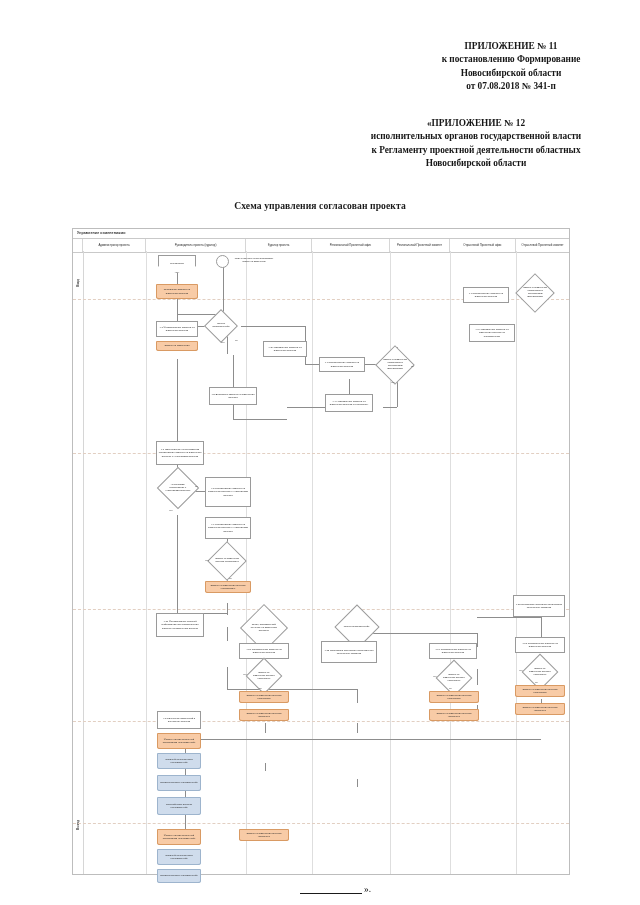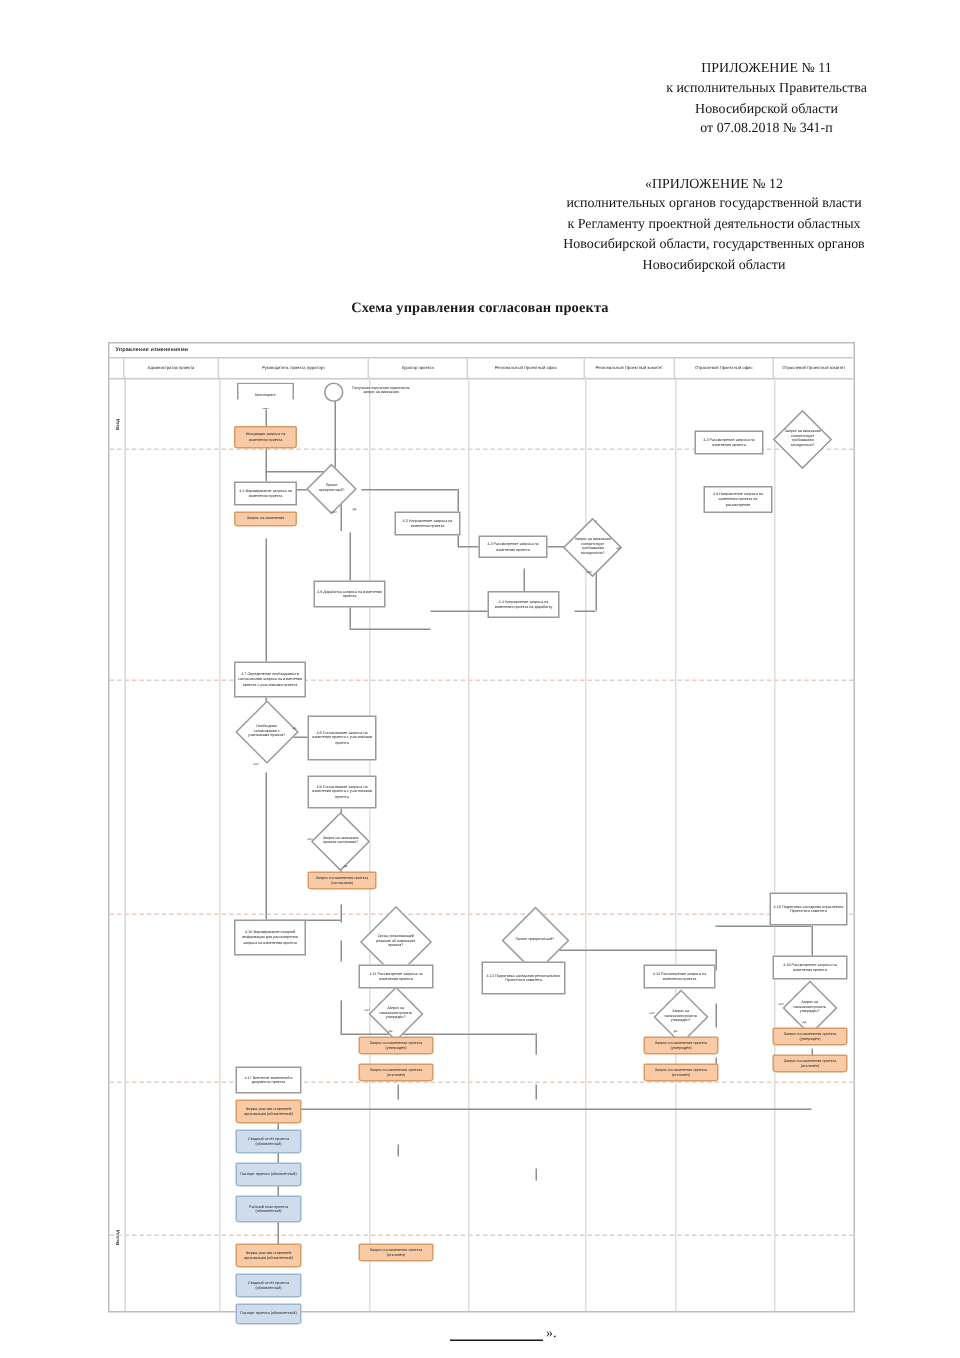--- a/index.html
+++ b/index.html
@@ -11,21 +11,21 @@
     color:#1a1a1a;
     position:relative;
     overflow:hidden;
   }
   .page{position:absolute;inset:0;}
 
   
   .hdr{position:absolute;text-align:center;font-size:9.3px;line-height:1.45;color:#161616;}
   .hdr-1{left:400px;top:40px;width:222px;}
   .hdr-2{left:330px;top:117px;width:292px;}
-  .hdr div{white-space:nowrap;}
+  .hdr div{white-space:nowrap;font-weight:bold;}
 
   .doc-title{
     position:absolute;left:0;top:200px;width:640px;
     text-align:center;font-weight:bold;font-size:9.6px;
     letter-spacing:.1px;
   }
 
   
   .diagram{
     position:absolute;left:72px;top:228px;width:496px;height:645px;
@@ -87,30 +87,29 @@
   }
   .footer-q{position:absolute;left:364px;top:884px;font-size:9.3px;}
 </style>
 </head>
 <body>
 
 <div class="page">
 
   <div class="hdr hdr-1">
     <div>ПРИЛОЖЕНИЕ № 11</div>
-    <div>к исполнительных Правительства</div>
+    <div>к постановлению Формирование</div>
     <div>Новосибирской области</div>
     <div>от 07.08.2018  № 341-п</div>
   </div>
 
   <div class="hdr hdr-2">
     <div>«ПРИЛОЖЕНИЕ № 12</div>
     <div>исполнительных органов государственной власти</div>
     <div>к Регламенту проектной деятельности областных</div>
-    <div>Новосибирской области, государственных органов</div>
     <div>Новосибирской области</div>
   </div>
 
   <div class="doc-title">Схема управления согласован проекта</div>
 
   <div class="diagram">
 
     <div class="diag-title">Управление изменениями</div>
 
     <div class="hdr-row">

